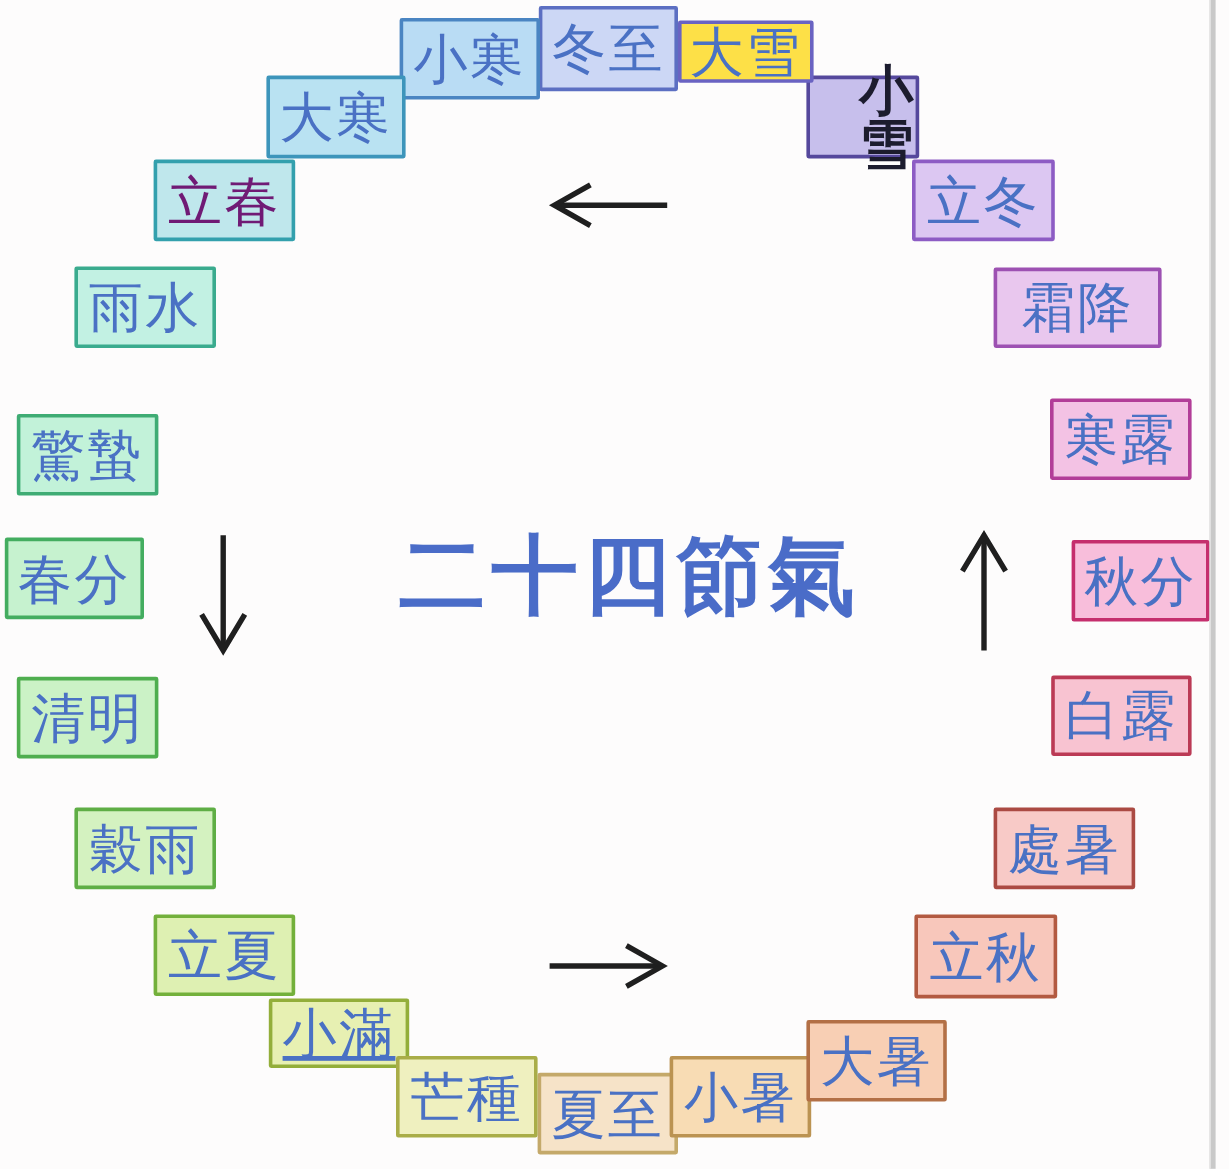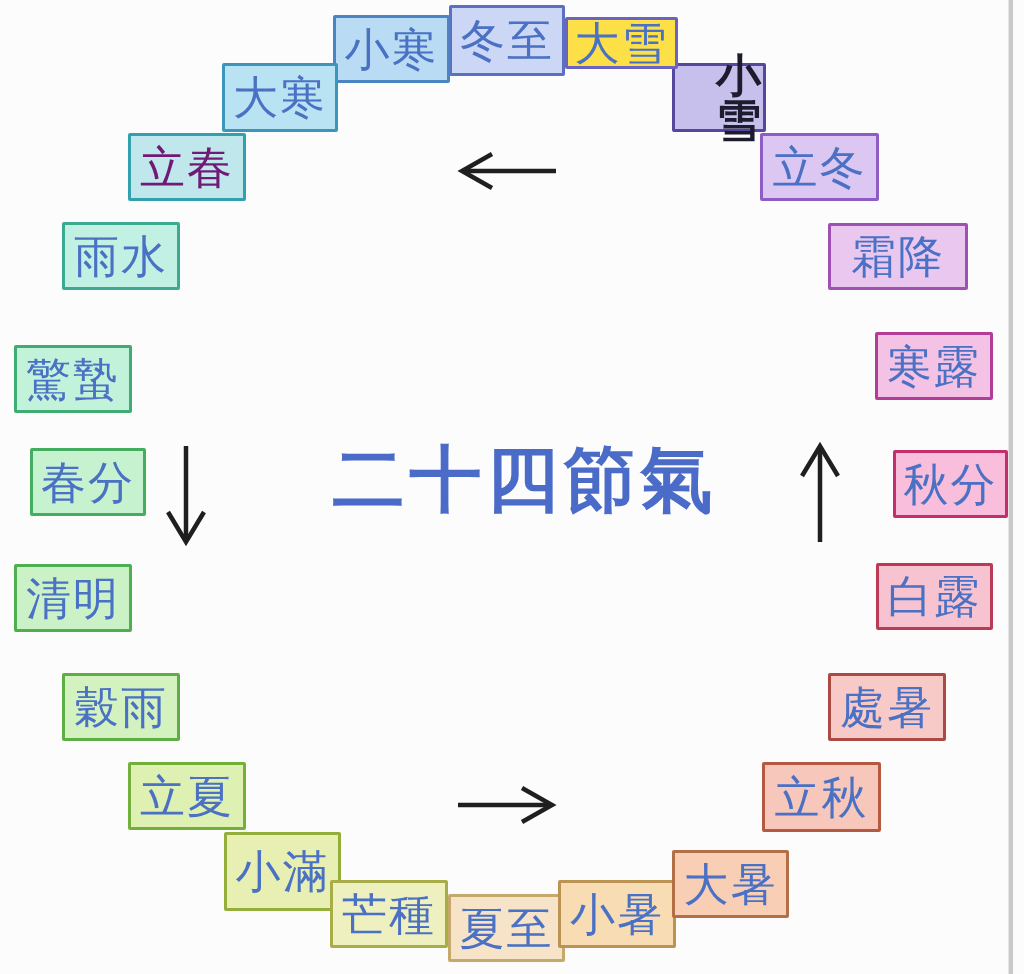--- a/index.html
+++ b/index.html
@@ -74,33 +74,33 @@
   <div>
       <div class="term" style="left: 128px; top: 133px; width: 118px; height: 68px; background: rgb(191, 231, 236); border-color: rgb(51, 160, 173); color: #701a75;">
         <span>立春</span>
       </div>
       <div class="term" style="left: 62px; top: 222px; width: 118px; height: 68px; background: rgb(194, 241, 227); border-color: rgb(58, 171, 142); color: rgb(74, 113, 196);">
         <span>雨水</span>
       </div>
       <div class="term" style="left: 14px; top: 333px; width: 118px; height: 68px; background: rgb(194, 242, 217); border-color: rgb(63, 172, 116); color: rgb(74, 113, 196); margin-top: 12px;">
         <span>驚蟄</span>
       </div>
-      <div class="term" style="left: 4px; top: 448px; width: 116px; height: 68px; background: rgb(198, 242, 207); border-color: rgb(68, 173, 96); color: rgb(74, 113, 196); margin-left: 26px;">
+      <div class="term" style="left: 4px; top: 448px; width: 116px; height: 68px; background: rgb(198, 242, 207); border-color: rgb(68, 173, 96); color: rgb(74, 113, 196);">
         <span>春分</span>
       </div>
       <div class="term" style="left: 14px; top: 564px; width: 118px; height: 68px; background: rgb(203, 242, 198); border-color: rgb(79, 174, 79); color: rgb(74, 113, 196);">
         <span>清明</span>
       </div>
       <div class="term" style="left: 62px; top: 673px; width: 118px; height: 68px; background: rgb(212, 242, 192); border-color: rgb(95, 174, 69); color: rgb(74, 113, 196);">
         <span>穀雨</span>
       </div>
       <div class="term" style="left: 128px; top: 762px; width: 118px; height: 68px; background: rgb(222, 240, 178); border-color: rgb(115, 176, 59); color: rgb(74, 113, 196);">
         <span>立夏</span>
       </div>
-      <div class="term" style="left: 224px; top: 832px; width: 117px; height: 79px; background: rgb(231, 240, 178); border-color: rgb(147, 174, 58); color: rgb(74, 113, 196);">
+      <div class="term" style="left: 224px; top: 832px; width: 117px; height: 58px; background: rgb(231, 240, 178); border-color: rgb(147, 174, 58); color: rgb(74, 113, 196); text-decoration: underline;">
         <span>小滿</span>
       </div>
       <div class="term" style="left: 448px; top: 894px; width: 117px; height: 68px; background: rgb(246, 227, 200); border-color: rgb(196, 169, 106); color: rgb(74, 113, 196); text-align: right;">
         <span>夏至</span>
       </div>
       <div class="term" style="left: 330px; top: 880px; width: 118px; height: 68px; background: rgb(239, 240, 191); border-color: rgb(169, 173, 72); color: rgb(74, 113, 196);">
         <span>芒種</span>
       </div>
       <div class="term" style="left: 558px; top: 880px; width: 118px; height: 68px; background: rgb(248, 220, 180); border-color: rgb(187, 147, 82); color: rgb(74, 113, 196);">
         <span>小暑</span>

